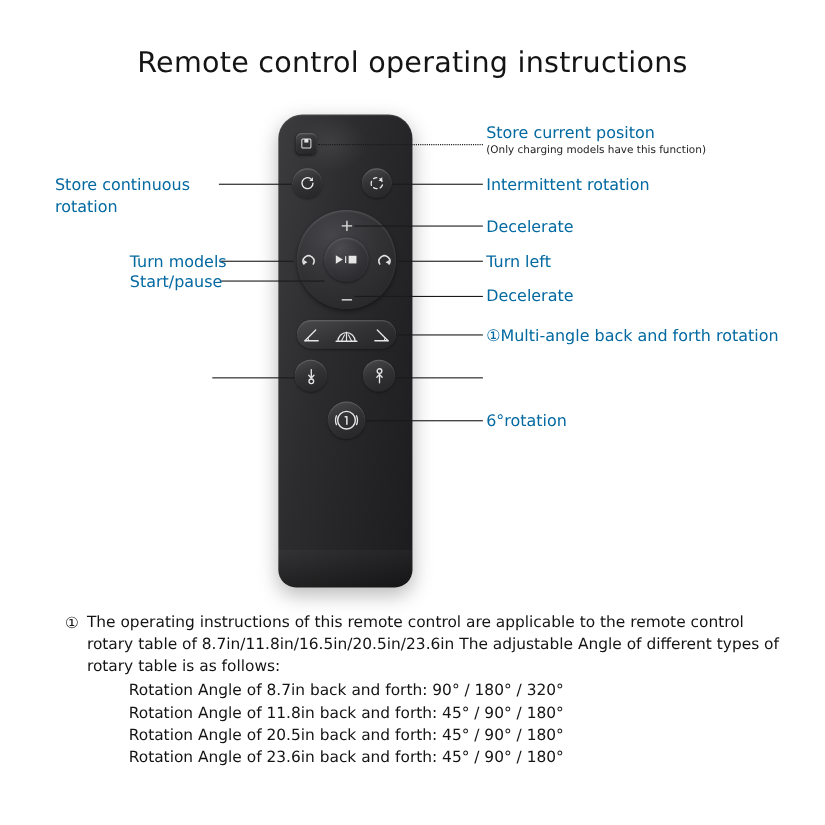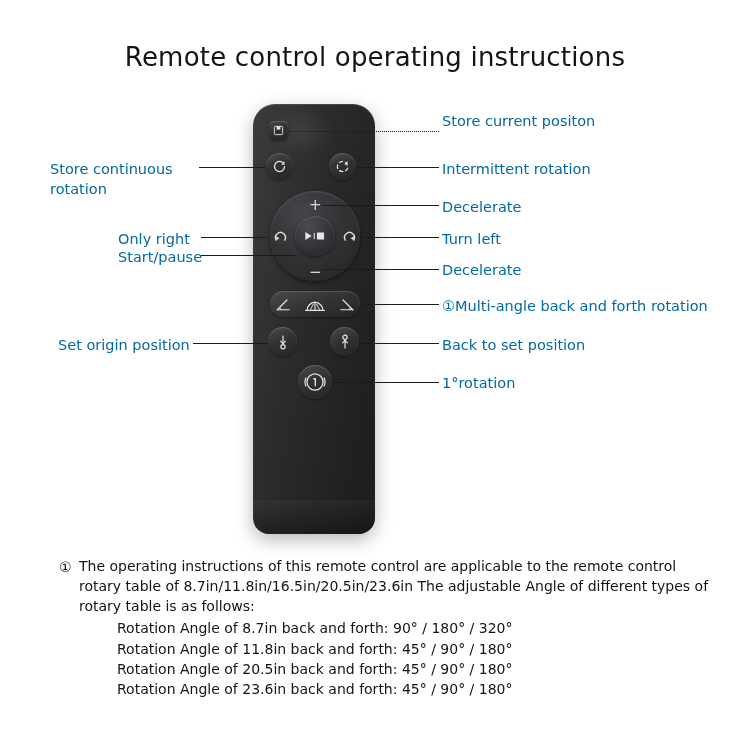--- a/index.html
+++ b/index.html
@@ -305,34 +305,33 @@
   <div class="leader" style="left:362px; top:304px; width:77px;"></div>
   <div class="leader" style="left:360px; top:343px; width:79px;"></div>
   <div class="leader" style="left:333px; top:382px; width:106px;"></div>
 
   <div class="leader" style="left:199px; top:167px; width:66px;"></div>
   <div class="leader" style="left:201px; top:237px; width:66px;"></div>
   <div class="leader" style="left:201px; top:255px; width:94px;"></div>
   <div class="leader" style="left:193px; top:343px; width:75px;"></div>
 
   <div class="callout" style="left:442px; top:112px;">Store current positon</div>
+  <div class="callout sub" style="left:442px; top:131px;">(Only charging models have this function)</div>
 
   <div class="callout" style="left:442px; top:160px;">Intermittent rotation</div>
   <div class="callout" style="left:442px; top:198px;">Decelerate</div>
   <div class="callout" style="left:442px; top:230px;">Turn left</div>
   <div class="callout" style="left:442px; top:261px;">Decelerate</div>
   <div class="callout" style="left:442px; top:297px;">①Multi-angle back and forth rotation</div>
-  <div class="callout" style="left:442px; top:336px;">Back to set position</div>
-  <div class="callout" style="left:442px; top:374px;">1°rotation</div>
+  <div class="callout" style="left:442px; top:374px;">6°rotation</div>
 
   <div class="callout" style="left:50px; top:160px;">Store continuous</div>
   <div class="callout" style="left:50px; top:180px;">rotation</div>
-  <div class="callout" style="left:118px; top:230px;">Only right</div>
+  <div class="callout" style="left:118px; top:230px;">Turn models</div>
   <div class="callout" style="left:118px; top:248px;">Start/pause</div>
-  <div class="callout" style="left:58px; top:336px;">Set origin position</div>
 
   <div class="footnote">
     <span class="marker">①</span>
     <div class="fbody">
       <div>The operating instructions of this remote control are applicable to the remote control rotary table of 8.7in/11.8in/16.5in/20.5in/23.6in  The adjustable Angle of different types of rotary table is as follows:</div>
       <div class="angles">
         <div>Rotation Angle of 8.7in back and forth: 90° / 180° / 320°</div>
         <div>Rotation Angle of 11.8in back and forth: 45° / 90° / 180°</div>
         <div>Rotation Angle of 20.5in back and forth: 45° / 90° / 180°</div>
         <div>Rotation Angle of 23.6in back and forth: 45° / 90° / 180°</div>

